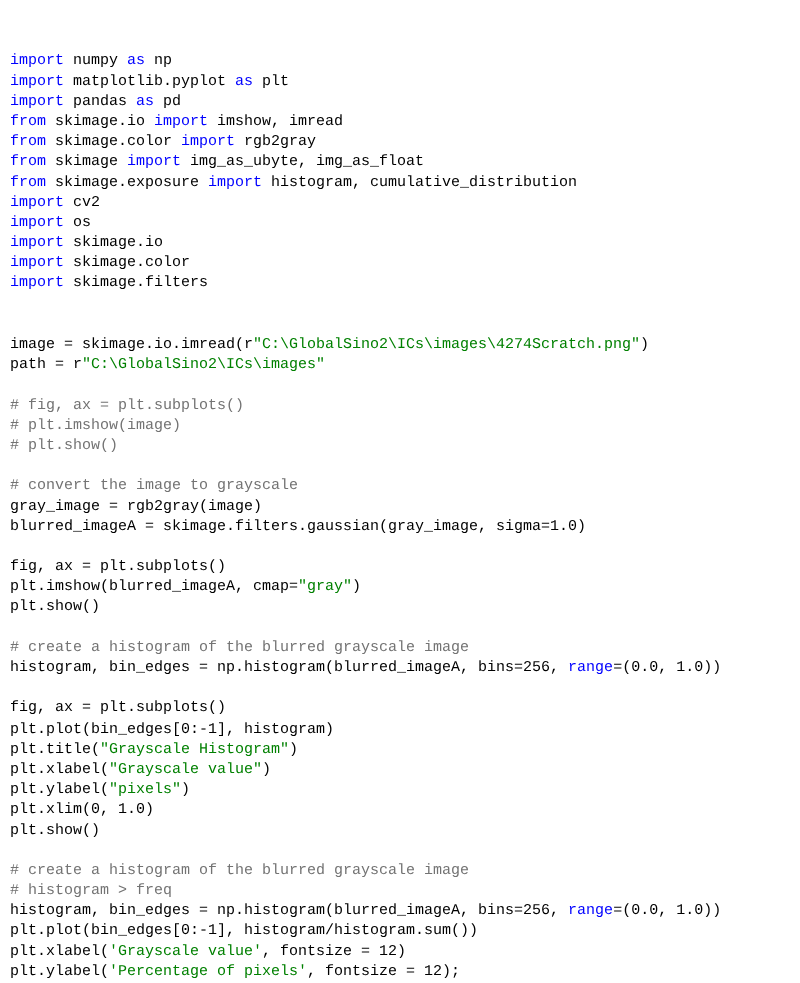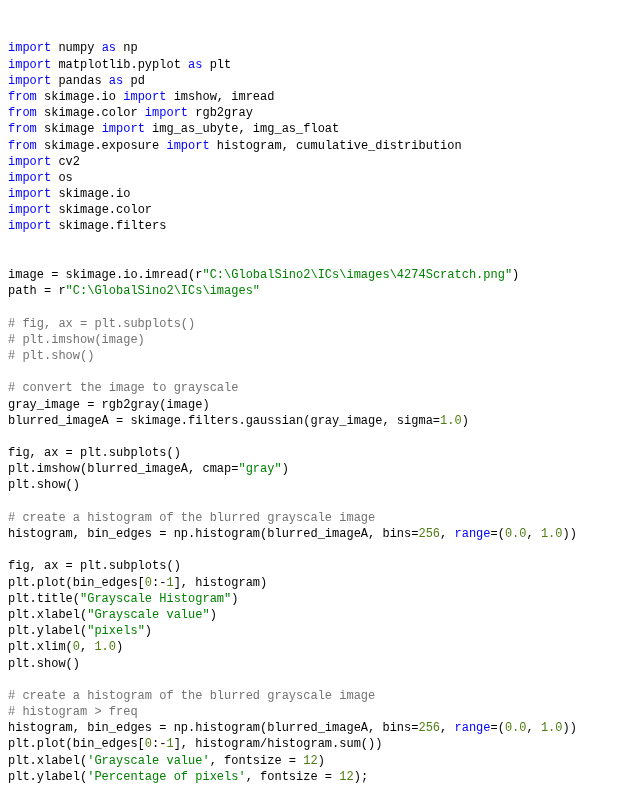--- a/index.html
+++ b/index.html
@@ -8,21 +8,21 @@
     background: #ffffff;
     font-family: "Courier New", Courier, monospace;
     font-size: 12px;
     line-height: 1.35;
     color: #000000;
     white-space: pre;
     width: 640px;
     box-sizing: border-box;
   }
   .kw { color: #0000ff; }     
-  .num { color: #4d7c0f; }    
+  .num { color: #000000; }    
   .str { color: #008000; }    
   .com { color: #737373; }    
   .id  { color: #000000; }    
 </style>
 </head>
 <body>
 
 <div id="code-root"><div><span class="kw">import</span><span class="id"> numpy </span><span class="kw">as</span><span class="id"> np</span></div><div><span class="kw">import</span><span class="id"> matplotlib.pyplot </span><span class="kw">as</span><span class="id"> plt</span></div><div><span class="kw">import</span><span class="id"> pandas </span><span class="kw">as</span><span class="id"> pd</span></div><div><span class="kw">from</span><span class="id"> skimage.io </span><span class="kw">import</span><span class="id"> imshow, imread</span></div><div><span class="kw">from</span><span class="id"> skimage.color </span><span class="kw">import</span><span class="id"> rgb2gray</span></div><div><span class="kw">from</span><span class="id"> skimage </span><span class="kw">import</span><span class="id"> img_as_ubyte, img_as_float</span></div><div><span class="kw">from</span><span class="id"> skimage.exposure </span><span class="kw">import</span><span class="id"> histogram, cumulative_distribution</span></div><div><span class="kw">import</span><span class="id"> cv2</span></div><div><span class="kw">import</span><span class="id"> os</span></div><div><span class="kw">import</span><span class="id"> skimage.io</span></div><div><span class="kw">import</span><span class="id"> skimage.color</span></div><div><span class="kw">import</span><span class="id"> skimage.filters</span></div><div>&nbsp;</div><div>&nbsp;</div><div><span class="id">image = skimage.io.imread(r</span><span class="str">"C:\GlobalSino2\ICs\images\4274Scratch.png"</span><span class="id">)</span></div><div><span class="id">path = r</span><span class="str">"C:\GlobalSino2\ICs\images"</span></div><div>&nbsp;</div><div><span class="com"># fig, ax = plt.subplots()</span></div><div><span class="com"># plt.imshow(image)</span></div><div><span class="com"># plt.show()</span></div><div>&nbsp;</div><div><span class="com"># convert the image to grayscale</span></div><div><span class="id">gray_image = rgb2gray(image)</span></div><div><span class="id">blurred_imageA = skimage.filters.gaussian(gray_image, sigma=</span><span class="num">1.0</span><span class="id">)</span></div><div>&nbsp;</div><div><span class="id">fig, ax = plt.subplots()</span></div><div><span class="id">plt.imshow(blurred_imageA, cmap=</span><span class="str">"gray"</span><span class="id">)</span></div><div><span class="id">plt.show()</span></div><div>&nbsp;</div><div><span class="com"># create a histogram of the blurred grayscale image</span></div><div><span class="id">histogram, bin_edges = np.histogram(blurred_imageA, bins=</span><span class="num">256</span><span class="id">, </span><span class="kw">range</span><span class="id">=(</span><span class="num">0.0</span><span class="id">, </span><span class="num">1.0</span><span class="id">))</span></div><div>&nbsp;</div><div><span class="id">fig, ax = plt.subplots()</span></div><div><span class="id">plt.plot(bin_edges[</span><span class="num">0</span><span class="id">:-</span><span class="num">1</span><span class="id">], histogram)</span></div><div><span class="id">plt.title(</span><span class="str">"Grayscale Histogram"</span><span class="id">)</span></div><div><span class="id">plt.xlabel(</span><span class="str">"Grayscale value"</span><span class="id">)</span></div><div><span class="id">plt.ylabel(</span><span class="str">"pixels"</span><span class="id">)</span></div><div><span class="id">plt.xlim(</span><span class="num">0</span><span class="id">, </span><span class="num">1.0</span><span class="id">)</span></div><div><span class="id">plt.show()</span></div><div>&nbsp;</div><div><span class="com"># create a histogram of the blurred grayscale image</span></div><div><span class="com"># histogram &gt; freq</span></div><div><span class="id">histogram, bin_edges = np.histogram(blurred_imageA, bins=</span><span class="num">256</span><span class="id">, </span><span class="kw">range</span><span class="id">=(</span><span class="num">0.0</span><span class="id">, </span><span class="num">1.0</span><span class="id">))</span></div><div><span class="id">plt.plot(bin_edges[</span><span class="num">0</span><span class="id">:-</span><span class="num">1</span><span class="id">], histogram/histogram.sum())</span></div><div><span class="id">plt.xlabel(</span><span class="str">'Grayscale value'</span><span class="id">, fontsize = </span><span class="num">12</span><span class="id">)</span></div><div><span class="id">plt.ylabel(</span><span class="str">'Percentage of pixels'</span><span class="id">, fontsize = </span><span class="num">12</span><span class="id">);</span></div><div></div></div>
 
 

